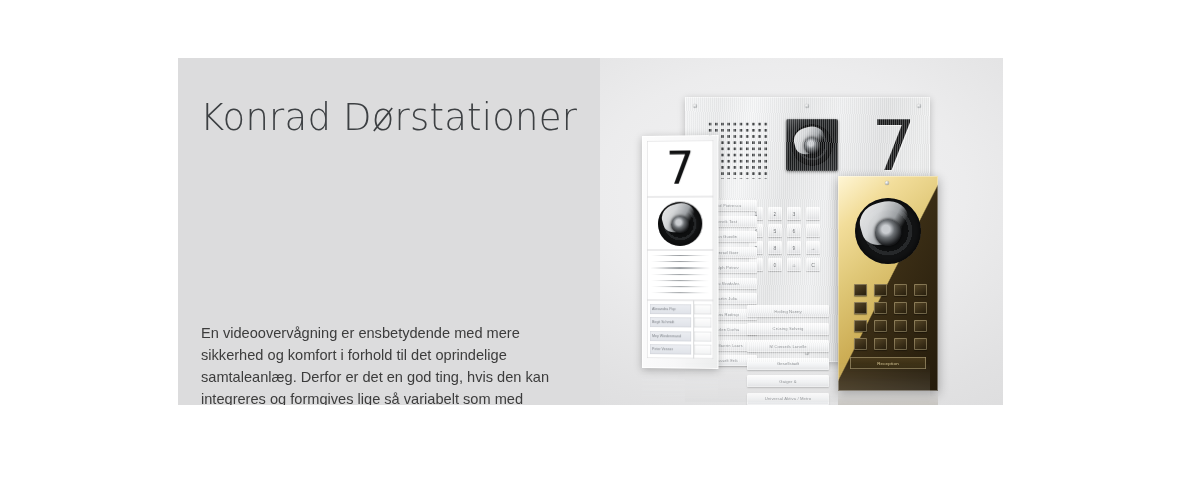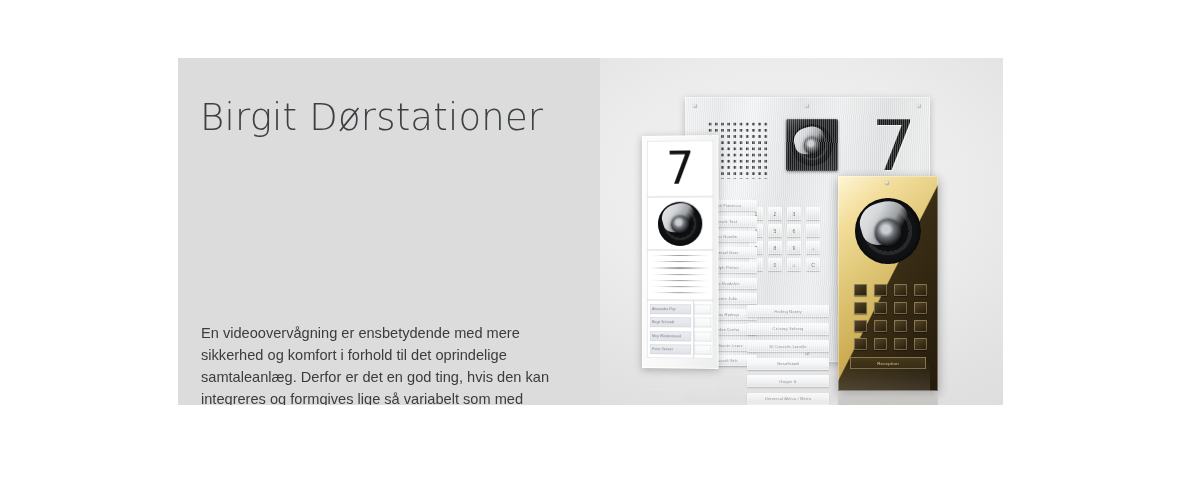--- a/index.html
+++ b/index.html
@@ -349,21 +349,21 @@
   #refl-gold  { left: 238px; top: 333px; width: 100px; height: 26px;
     background: linear-gradient(0deg, #6d5c38 0%, #3a2d15 100%); opacity:.34; }
 </style>
 </head>
 <body>
 
 <div id="teaser-panel">
 
   <div id="text-column">
 
-    <h1 id="page-title">Birgit Dørstationer</h1>
+    <h1 id="page-title">Konrad Dørstationer</h1>
 
     <p id="intro-paragraph"><span>En videoovervågning er ensbetydende med mere sikkerhed og komfort i forhold til det oprindelige samtaleanlæg. Derfor er det en god ting, hvis den kan integreres og formgives lige så variabelt som med systemerne fra Siedle. </span></p>
   </div>
 
   <div id="product-stage">
 
     <div id="panel-steel">
 
       <div class="screw" style="left:8px;  top:7px;"></div>
       <div class="screw" style="left:120px; top:7px;"></div>

